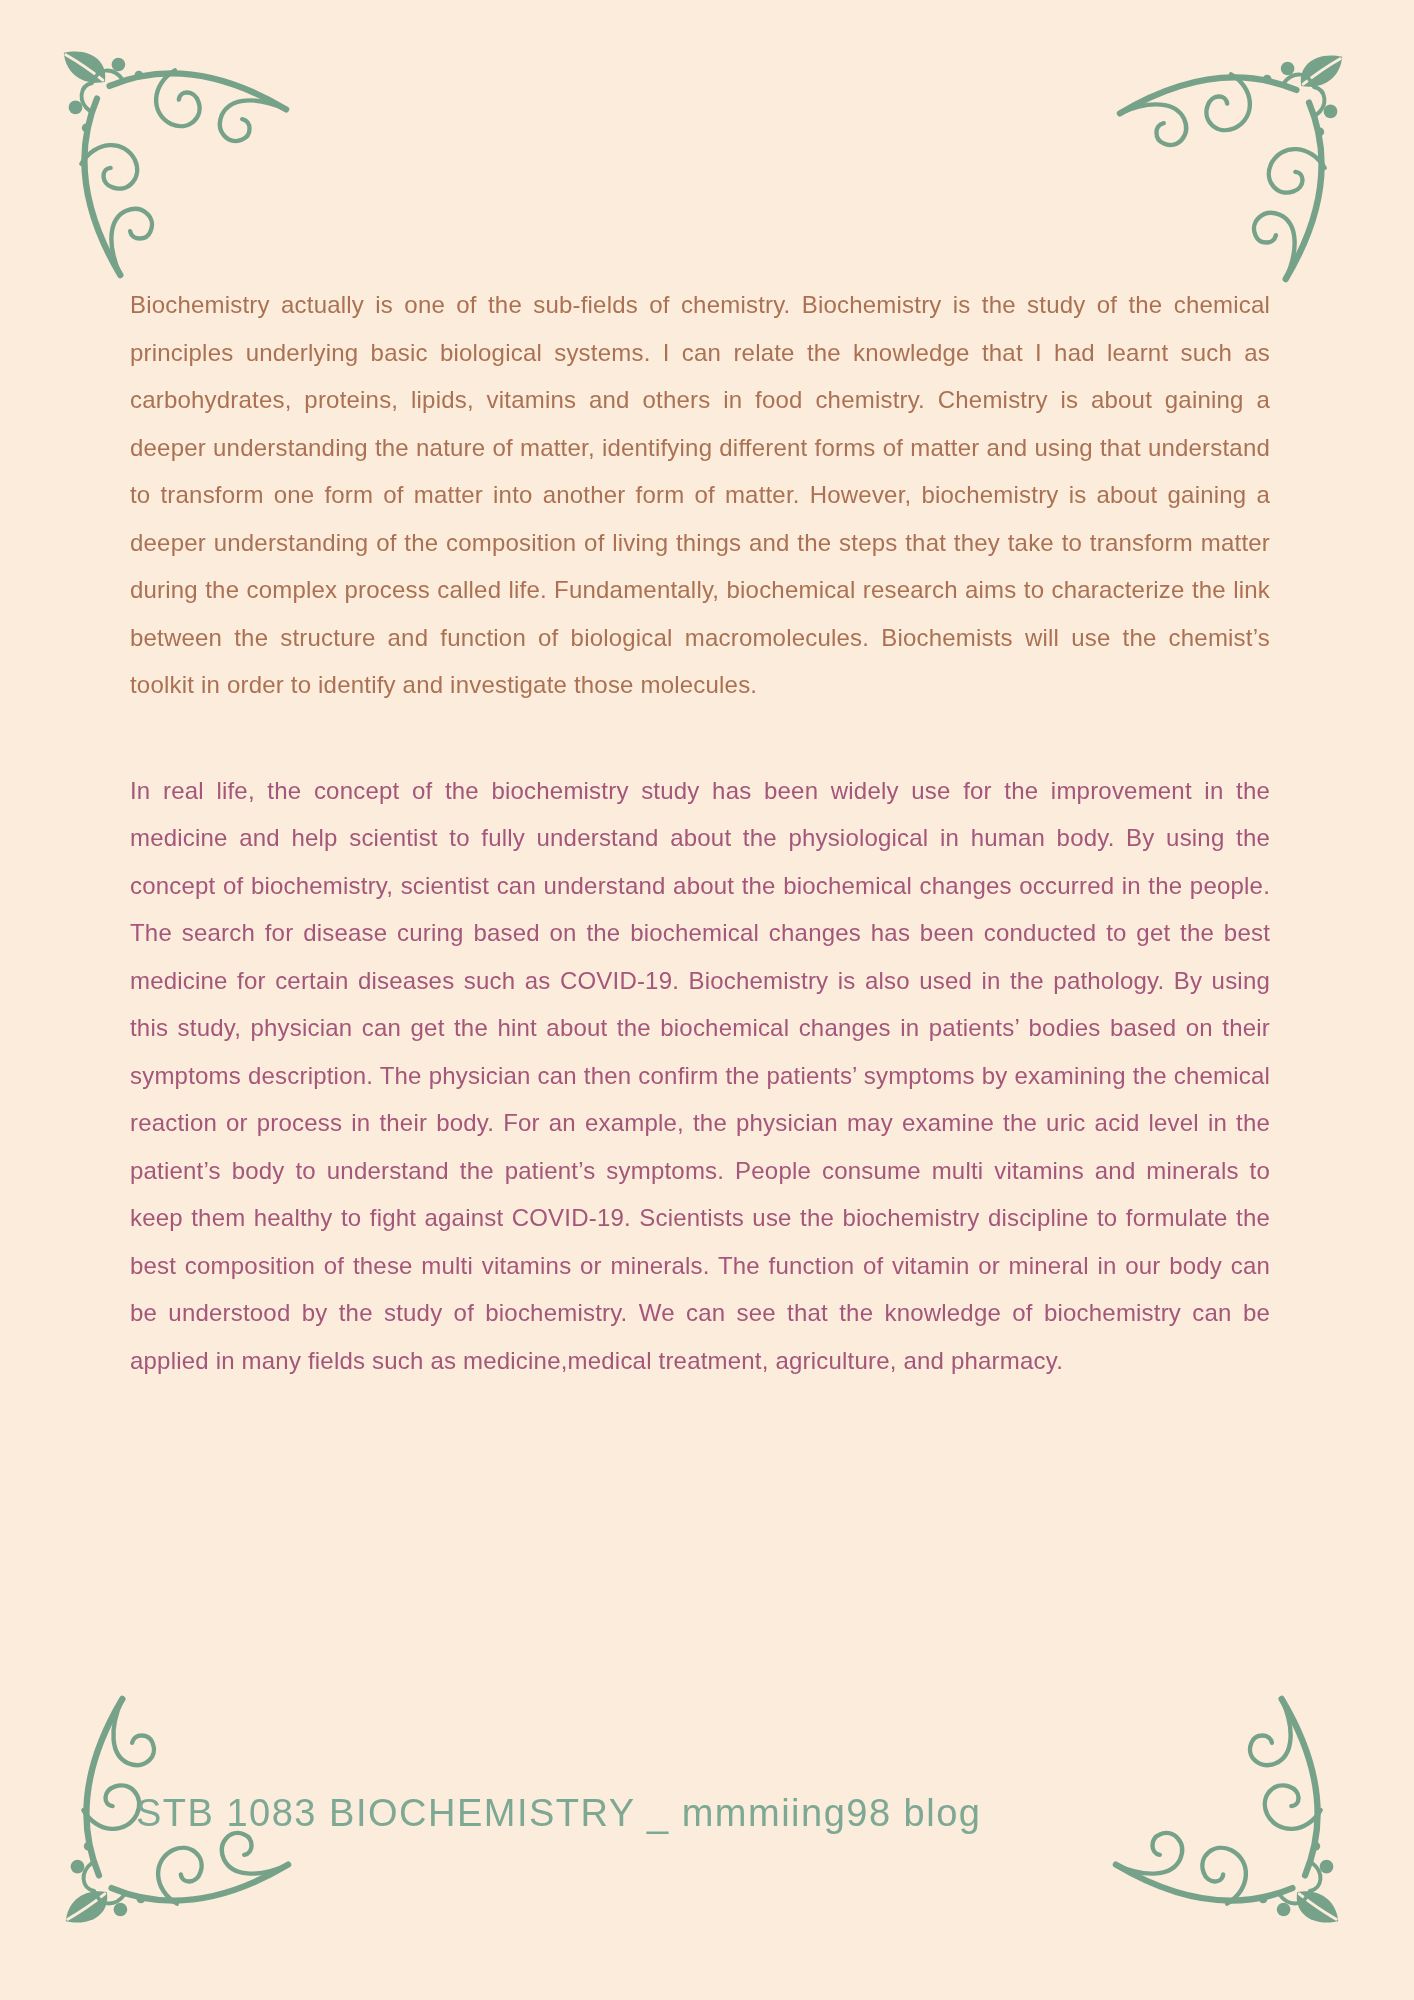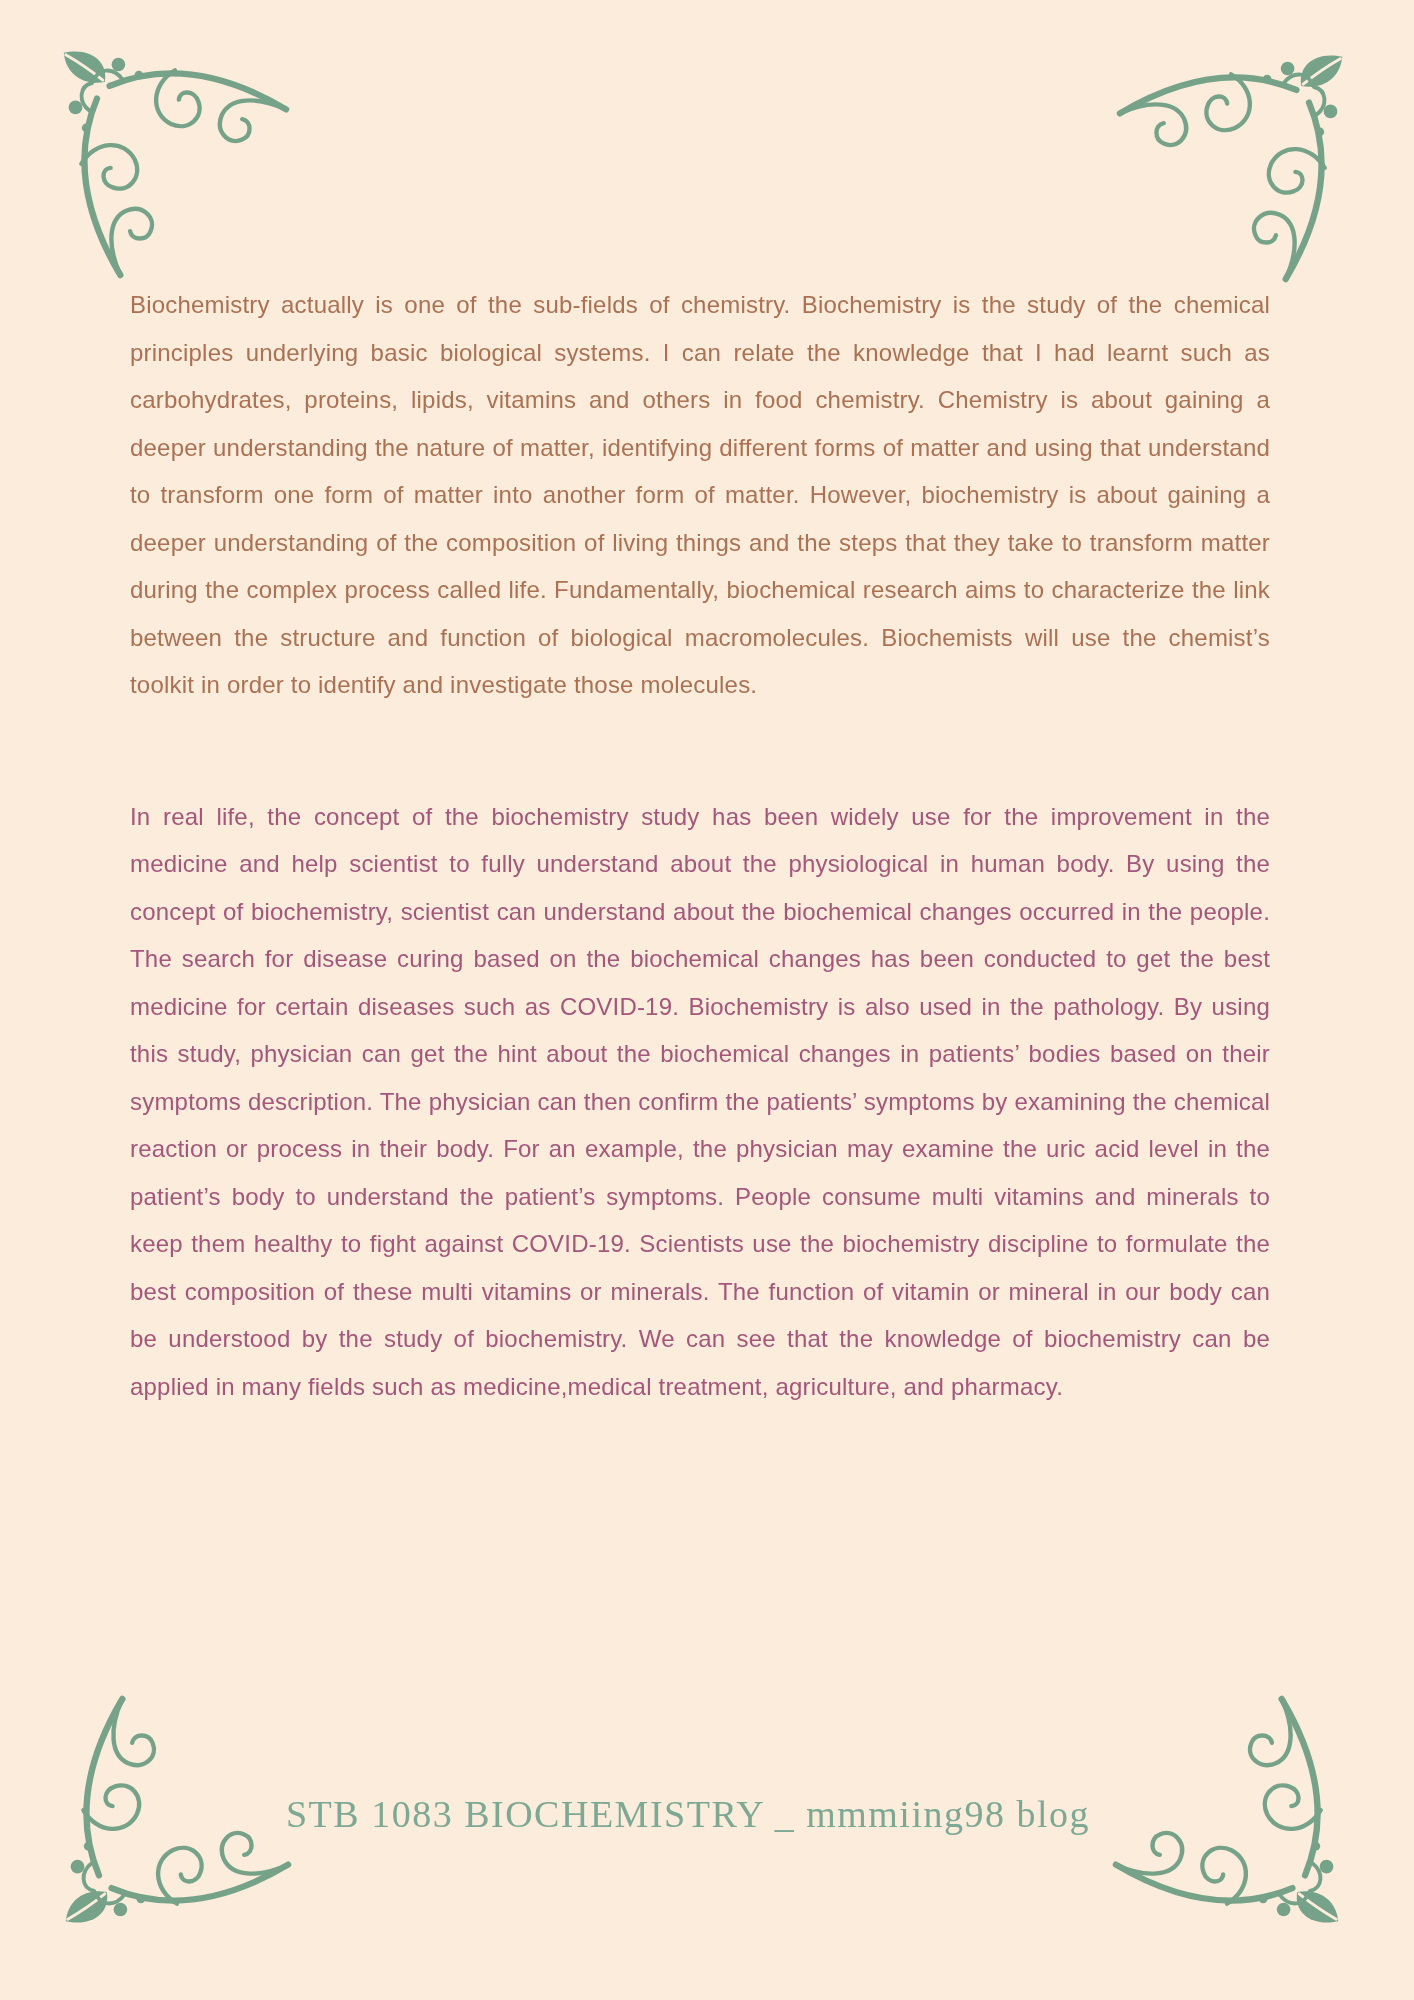--- a/index.html
+++ b/index.html
@@ -31,29 +31,29 @@
     left: 130px; top: 281px;
     width: 1140px;
   }
   .article p {
     margin: 0;
     font-size: 24px;
     line-height: 47.5px;
     text-align: justify;
     letter-spacing: 0.2px;
   }
-  .article p + p { margin-top: 84px; }
+  .article p + p { margin-top: 58px; }
 
   
   .footer {
     position: absolute;
-    left: 118px; top: 1792px;
+    left: 136px; top: 1792px;
     width: 1140px;
-    text-align: center;
-    font-family: Liberation Serif, serif;
+    text-align: left;
+    font-family: Liberation Sans, sans-serif;
     font-size: 38px;
     letter-spacing: 1.5px;
     font-weight: 400;
   }
 </style>
 </head>
 <body style="background: rgb(251, 236, 220);">
 
 <svg width="0" height="0" style="position:absolute" aria-hidden="true">
   <symbol id="flourish" viewBox="0 0 240 240">

